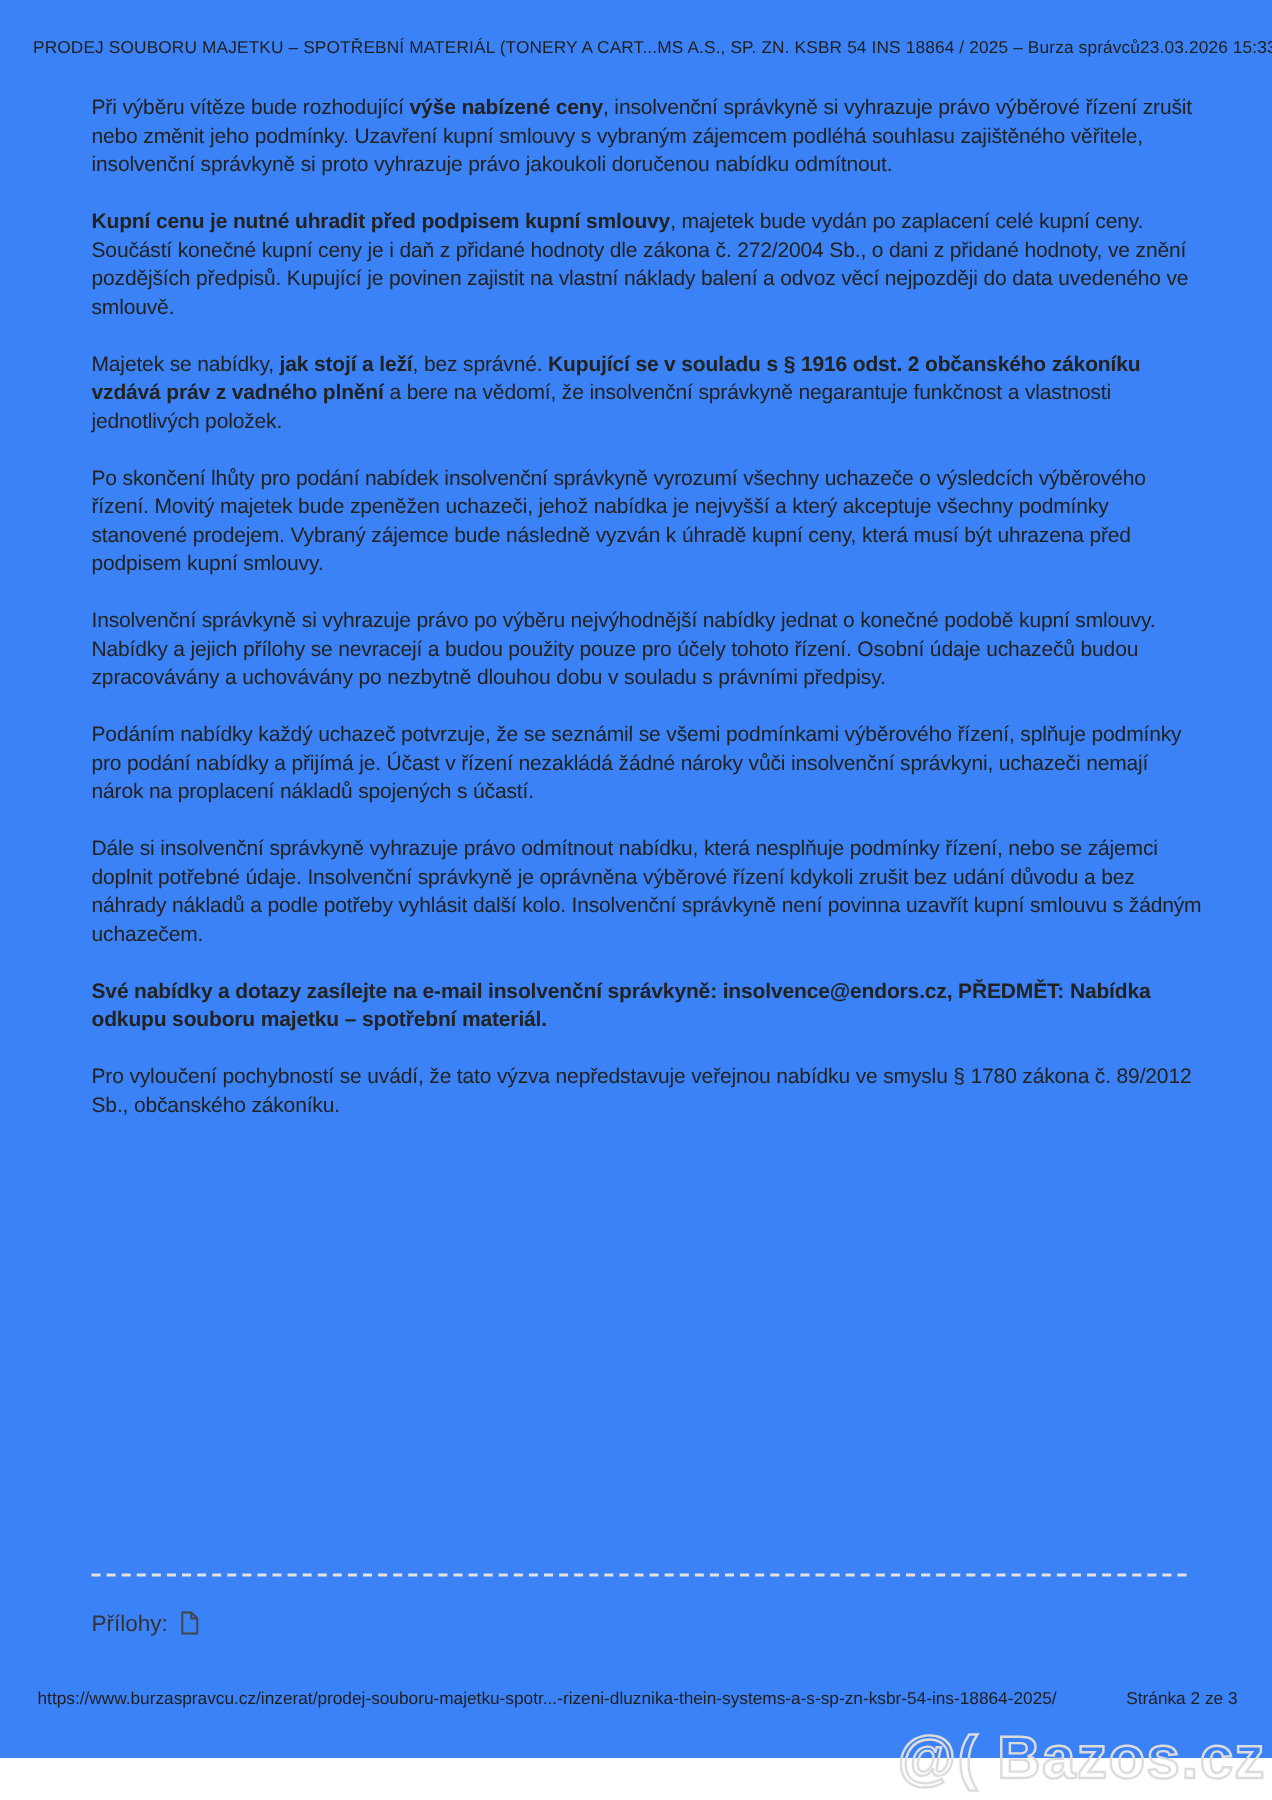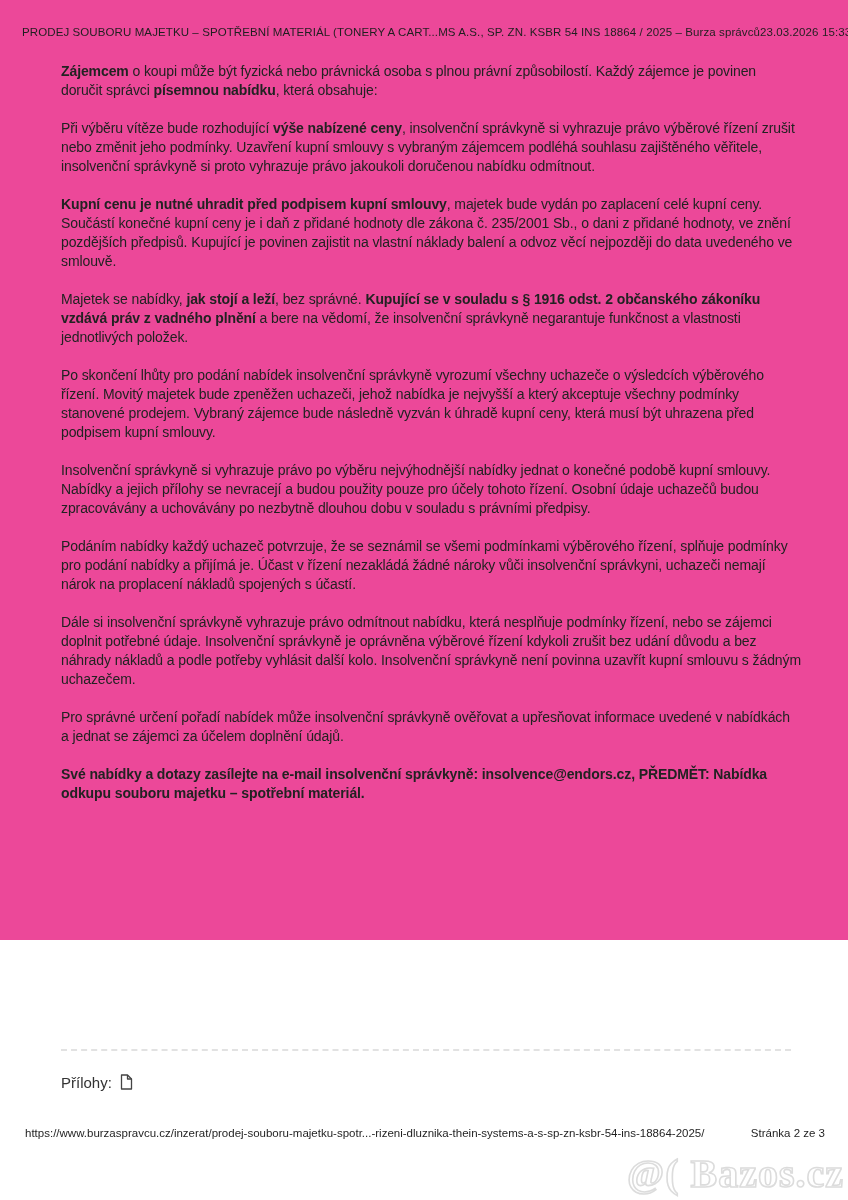--- a/index.html
+++ b/index.html
@@ -7,22 +7,22 @@
     padding: 0;
     width: 848px;
     height: 1200px;
     overflow: hidden;
     background: #ffffff;
     font-family: "Liberation Sans", sans-serif;
   }
   .page {
     position: relative;
     width: 848px;
-    height: 940px;
-    background: #ec4899;
+    height: 1172px;
+    background: #3b82f6;
   }
   .print-header {
     position: absolute;
     top: 26px;
     left: 22px;
     right: 22px;
     display: flex;
     justify-content: space-between;
     align-items: baseline;
     font-size: 11.5px;
@@ -80,51 +80,50 @@
     align-items: baseline;
     font-size: 11.5px;
     color: #1f1f1f;
     white-space: nowrap;
     gap: 16px;
   }
   .watermark {
     position: absolute;
     top: 1150px;
     right: 4px;
-    font-family: Liberation Serif, serif;
+    font-family: Liberation Sans, sans-serif;
     font-weight: 700;
     font-size: 40px;
     letter-spacing: 1px;
     color: rgba(255,255,255,0);
     -webkit-text-stroke: 1.6px #dcdcdc;
     text-stroke: 1.6px #dcdcdc;
     white-space: nowrap;
   }
 </style>
 </head>
 <body>
 
 <div class="page">
 
   <div class="print-header">
     <span>PRODEJ SOUBORU MAJETKU – SPOTŘEBNÍ MATERIÁL (TONERY A CART...MS A.S., SP. ZN. KSBR 54 INS 18864 / 2025 – Burza správců</span>
     <span>23.03.2026 15:33</span>
   </div>
 
   <div class="content">
-      <p><b>Zájemcem</b><span> o koupi může být fyzická nebo právnická osoba s plnou právní způsobilostí. Každý zájemce je povinen doručit správci </span><b>písemnou nabídku</b><span>, která obsahuje:</span></p>
       <p><span>Při výběru vítěze bude rozhodující </span><b>výše nabízené ceny</b><span>, insolvenční správkyně si vyhrazuje právo výběrové řízení zrušit nebo změnit jeho podmínky. Uzavření kupní smlouvy s vybraným zájemcem podléhá souhlasu zajištěného věřitele, insolvenční správkyně si proto vyhrazuje právo jakoukoli doručenou nabídku odmítnout.</span></p>
-      <p><b>Kupní cenu je nutné uhradit před podpisem kupní smlouvy</b><span>, majetek bude vydán po zaplacení celé kupní ceny. Součástí konečné kupní ceny je i daň z přidané hodnoty dle zákona č. 235/2001 Sb., o dani z přidané hodnoty, ve znění pozdějších předpisů. Kupující je povinen zajistit na vlastní náklady balení a odvoz věcí nejpozději do data uvedeného ve smlouvě.</span></p>
+      <p><b>Kupní cenu je nutné uhradit před podpisem kupní smlouvy</b><span>, majetek bude vydán po zaplacení celé kupní ceny. Součástí konečné kupní ceny je i daň z přidané hodnoty dle zákona č. 272/2004 Sb., o dani z přidané hodnoty, ve znění pozdějších předpisů. Kupující je povinen zajistit na vlastní náklady balení a odvoz věcí nejpozději do data uvedeného ve smlouvě.</span></p>
       <p><span>Majetek se nabídky, </span><b>jak stojí a leží</b><span>, bez správné. </span><b>Kupující se v souladu s § 1916 odst. 2 občanského zákoníku vzdává práv z vadného plnění</b><span> a bere na vědomí, že insolvenční správkyně negarantuje funkčnost a vlastnosti jednotlivých položek.</span></p>
       <p><span>Po skončení lhůty pro podání nabídek insolvenční správkyně vyrozumí všechny uchazeče o výsledcích výběrového řízení. Movitý majetek bude zpeněžen uchazeči, jehož nabídka je nejvyšší a který akceptuje všechny podmínky stanovené prodejem. Vybraný zájemce bude následně vyzván k úhradě kupní ceny, která musí být uhrazena před podpisem kupní smlouvy.</span></p>
       <p><span>Insolvenční správkyně si vyhrazuje právo po výběru nejvýhodnější nabídky jednat o konečné podobě kupní smlouvy. Nabídky a jejich přílohy se nevracejí a budou použity pouze pro účely tohoto řízení. Osobní údaje uchazečů budou zpracovávány a uchovávány po nezbytně dlouhou dobu v souladu s právními předpisy.</span></p>
       <p><span>Podáním nabídky každý uchazeč potvrzuje, že se seznámil se všemi podmínkami výběrového řízení, splňuje podmínky pro podání nabídky a přijímá je. Účast v řízení nezakládá žádné nároky vůči insolvenční správkyni, uchazeči nemají nárok na proplacení nákladů spojených s účastí.</span></p>
       <p><span>Dále si insolvenční správkyně vyhrazuje právo odmítnout nabídku, která nesplňuje podmínky řízení, nebo se zájemci doplnit potřebné údaje. Insolvenční správkyně je oprávněna výběrové řízení kdykoli zrušit bez udání důvodu a bez náhrady nákladů a podle potřeby vyhlásit další kolo. Insolvenční správkyně není povinna uzavřít kupní smlouvu s žádným uchazečem.</span></p>
-      <p><span>Pro správné určení pořadí nabídek může insolvenční správkyně ověřovat a upřesňovat informace uvedené v nabídkách a jednat se zájemci za účelem doplnění údajů.</span></p>
       <p><b>Své nabídky a dotazy zasílejte na e-mail insolvenční správkyně: insolvence@endors.cz, PŘEDMĚT: Nabídka odkupu souboru majetku – spotřební materiál.</b></p>
+      <p><span>Pro vyloučení pochybností se uvádí, že tato výzva nepředstavuje veřejnou nabídku ve smyslu § 1780 zákona č. 89/2012 Sb., občanského zákoníku.</span></p>
     </div>
 
   <div class="separator"></div>
 
   <div class="attachments">
     <span>Přílohy:</span>
     <span style="display:inline-flex;">
       <svg width="13" height="16" viewBox="0 0 13 16" xmlns="http://www.w3.org/2000/svg">
         <path d="M1.5 1 H7.5 L11.5 5 V15 H1.5 Z" fill="none" stroke="#444" stroke-width="1.3" stroke-linejoin="round"></path>
         <path d="M7.5 1 V5 H11.5" fill="none" stroke="#444" stroke-width="1.3" stroke-linejoin="round"></path>

